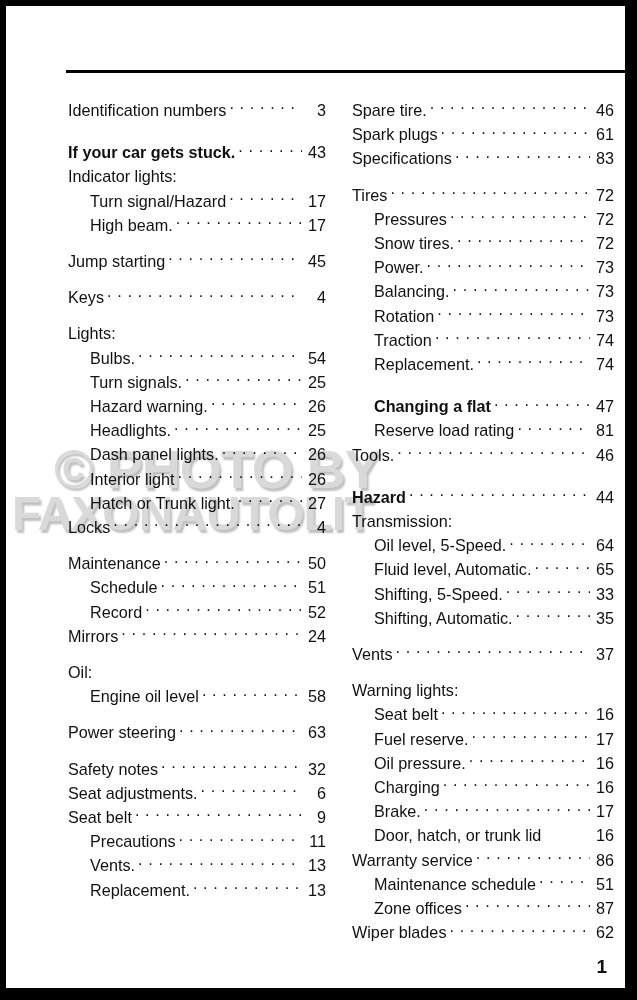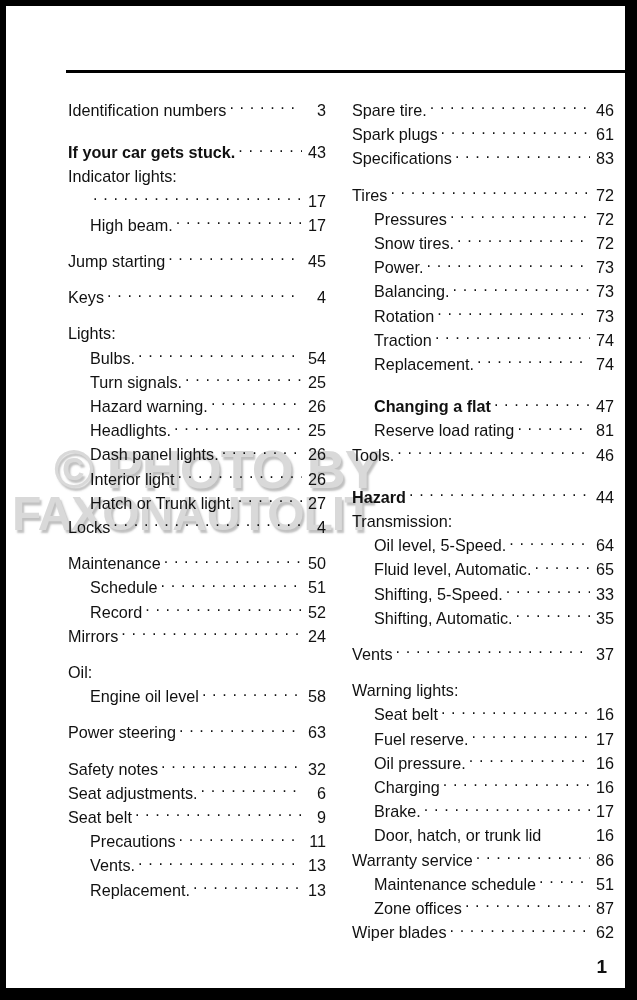--- a/index.html
+++ b/index.html
@@ -149,20 +149,21 @@
         <span class="e-label">If your car gets stuck.</span>
         <span class="e-leader"></span>
         <span class="e-page">43</span>
       </div>
       <div class="entry lvl1 header">
         <span class="e-label">Indicator lights:</span>
         <span class="e-leader"></span>
         <span class="e-page"></span>
       </div>
       <div class="entry lvl2">
+        <span class="e-label">Turn signal/Hazard</span>
         <span class="e-leader"></span>
         <span class="e-page">17</span>
       </div>
       <div class="entry lvl2">
         <span class="e-label">High beam.</span>
         <span class="e-leader"></span>
         <span class="e-page">17</span>
       </div>
       <div class="entry lvl1 gap-before">
         <span class="e-label">Jump starting</span>

